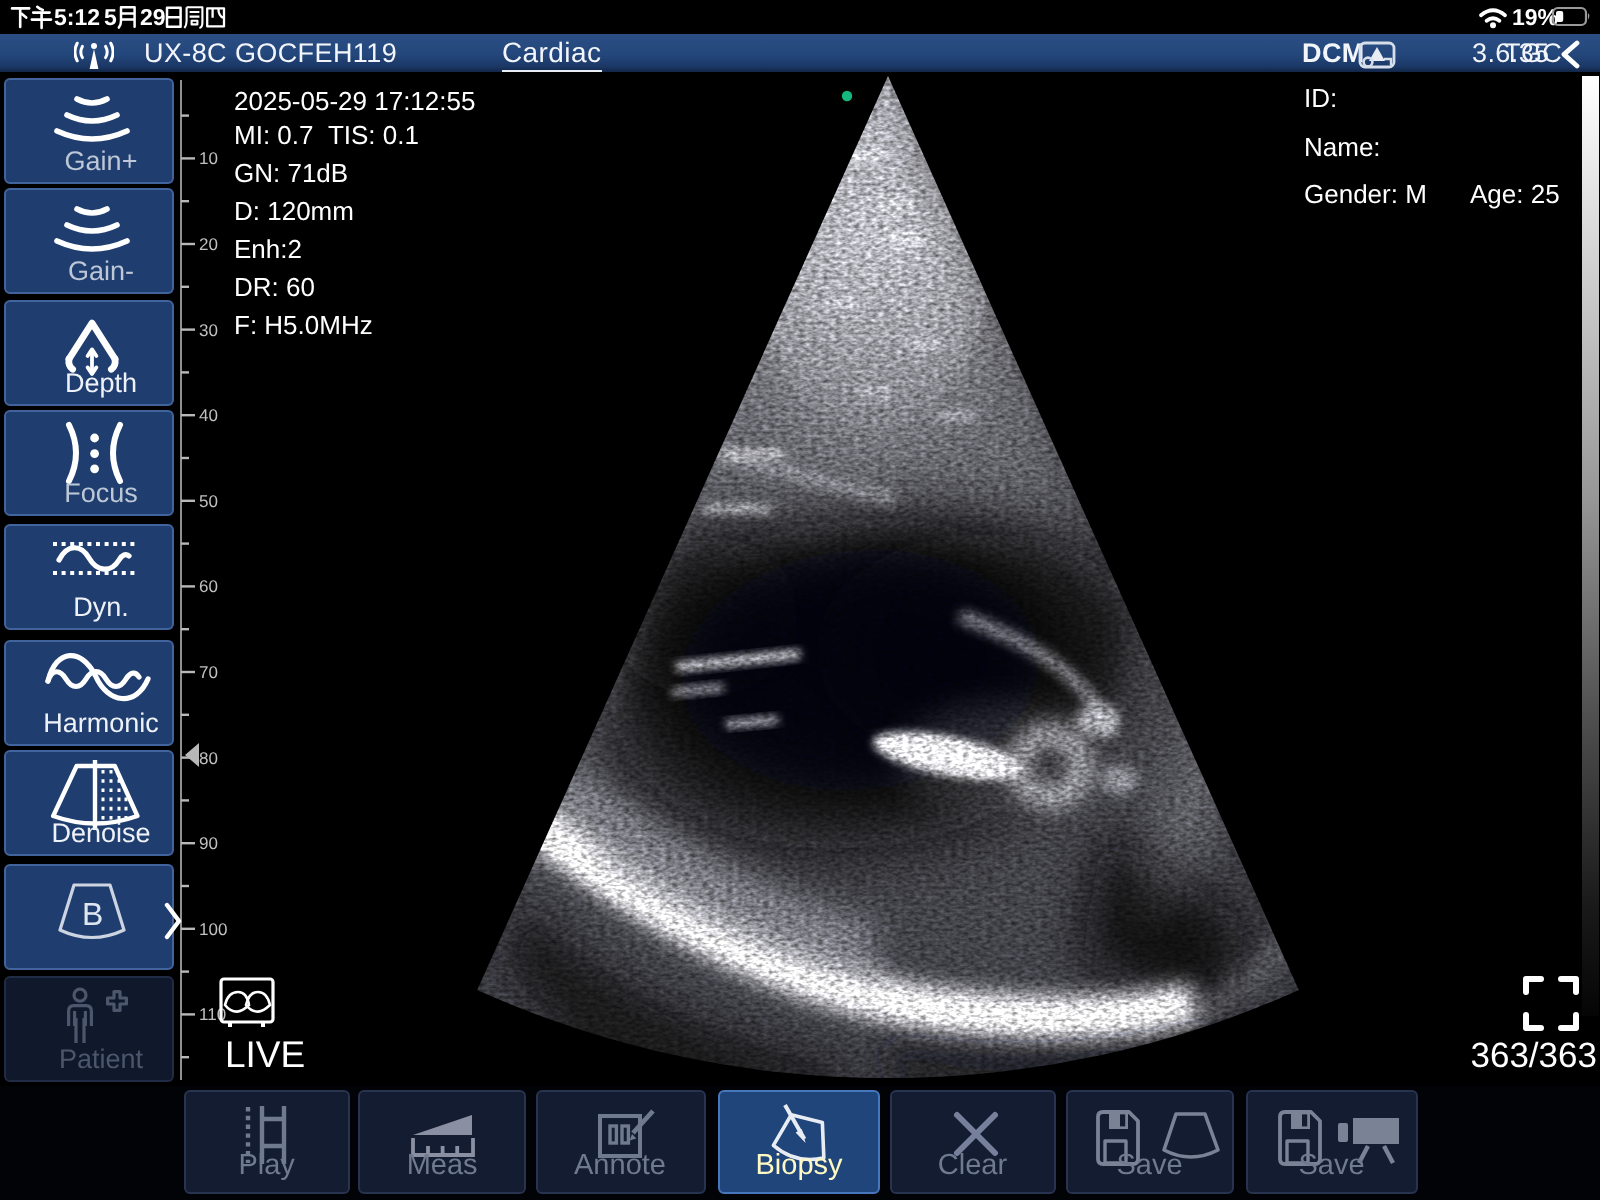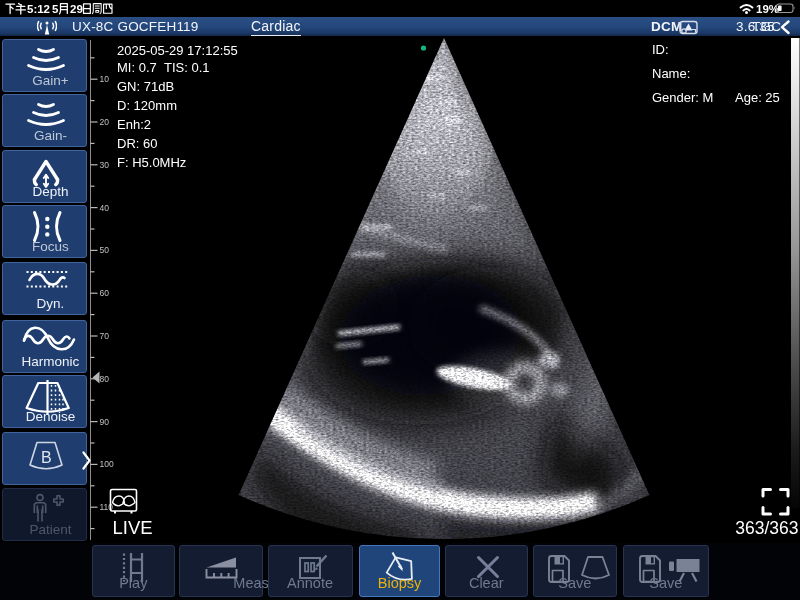--- a/index.html
+++ b/index.html
@@ -396,21 +396,21 @@
     <div class="tbtn" style="left:91.8px;width:83px;">
       <svg style="left:29px;top:6px" width="27" height="31" viewBox="0 0 27 31">
         <g stroke="#6f7a8f" fill="none">
           <path d="M 2 1.5 L 2 29.5" stroke-width="2.2" stroke-dasharray="2.2 2.2"></path>
           <path d="M 9 1 L 9 30 M 20 1 L 20 30" stroke-width="2.2"></path>
           <path d="M 9 7.5 L 20 7.5 M 9 21 L 20 21" stroke-width="2.2"></path>
         </g>
       </svg>
       <div class="lbl">Play</div>
     </div>
-    <div class="tbtn" style="left:178.9px;width:84.4px;padding-left:30px;">
+    <div class="tbtn" style="left:178.9px;width:84.4px;">
       <svg style="left:25px;top:10px" width="34" height="24" viewBox="0 0 34 24">
         <path d="M 1.5 11.5 L 31 11.5 L 31 1.5 Z" fill="#8a90a1"></path>
         <path d="M 1.5 13 L 1.5 21.5 L 31.5 21.5 L 31.5 13 M 9 21.5 L 9 17 M 16.3 21.5 L 16.3 17 M 23.6 21.5 L 23.6 17" stroke="#8a90a1" stroke-width="1.9" fill="none"></path>
       </svg>
       <div class="lbl">Meas</div>
     </div>
     <div class="tbtn" style="left:267.5px;width:85px;">
       <svg style="left:29px;top:8px" width="31" height="26" viewBox="0 0 31 26">
         <g stroke="#6f7a8f" fill="none" stroke-width="2">
           <rect x="2" y="4" width="20" height="20"></rect>
@@ -423,21 +423,21 @@
       <div class="lbl">Annote</div>
     </div>
     <div class="tbtn" style="left:359px;width:81px; background:#20457b; border-color:#4677bd;">
       <svg style="left:22px;top:5px" width="38" height="34" viewBox="0 0 38 34">
         <g transform="rotate(14 19 18)">
           <path d="M 11 8 L 27 8 L 32 25 Q 19 31.5 6 25 Z" stroke="#e8edf4" stroke-width="1.8" fill="none" stroke-linejoin="round"></path>
         </g>
         <path d="M 10.5 1.5 L 20.2 18.5" stroke="#e8edf4" stroke-width="2" fill="none"></path>
         <path d="M 20.8 20.5 L 15.8 15.2 L 18.9 13.5 Z" fill="#e8edf4"></path>
       </svg>
-      <div class="lbl" style="color:#eab308;">Biopsy</div>
+      <div class="lbl" style="color:#fef9c3;">Biopsy</div>
     </div>
     <div class="tbtn" style="left:445px;width:82.5px;">
       <svg style="left:30px;top:9px" width="24" height="24" viewBox="0 0 24 24">
         <path d="M 2.5 2.5 L 21.5 21.5 M 21.5 2.5 L 2.5 21.5" stroke="#76809a" stroke-width="3" stroke-linecap="round"></path>
       </svg>
       <div class="lbl">Clear</div>
     </div>
     <div class="tbtn" style="left:532.5px;width:84.5px;">
       <svg style="left:13px;top:8px" width="66" height="30" viewBox="0 0 66 30">
         <g stroke="#7a8296" fill="none" stroke-width="1.9" stroke-linejoin="round">

